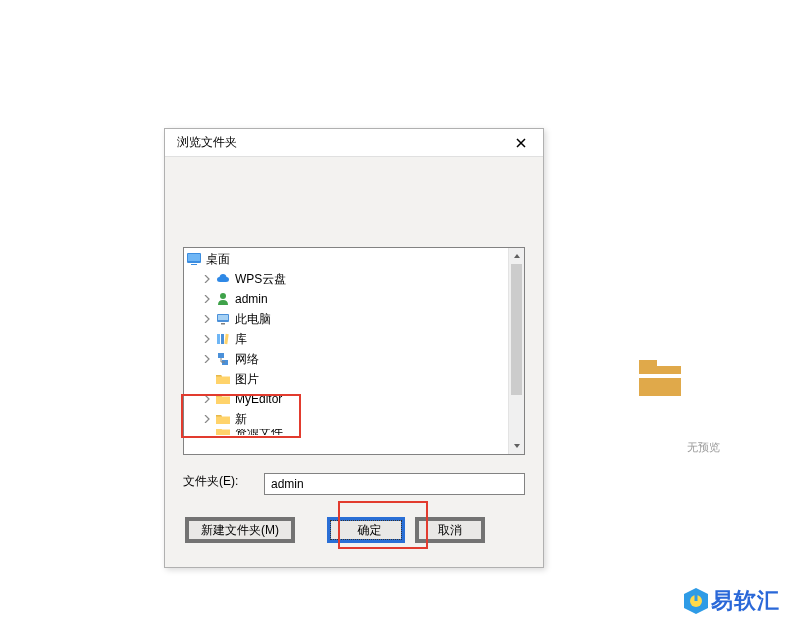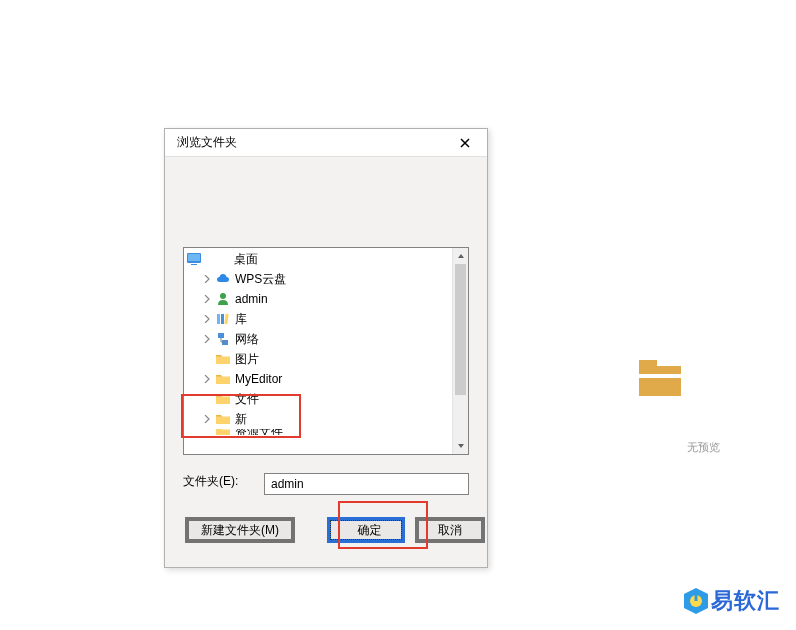--- a/index.html
+++ b/index.html
@@ -13,21 +13,21 @@
     color: #000;
     position: relative;
     overflow: hidden;
   }
 
   
   .dialog {
     position: absolute;
     left: 164px;
     top: 128px;
-    width: 324px;
+    width: 380px;
     height: 440px;
     background: #f3f2f0;
     border: 1px solid #b0b0b0;
     box-shadow: 2px 2px 6px rgba(0,0,0,0.15);
   }
   .titlebar {
     height: 28px;
     display: flex;
     align-items: center;
     justify-content: space-between;
@@ -71,21 +71,21 @@
     padding-right: 4px;
   }
   .exp {
     width: 12px; height: 12px;
     margin-right: 2px;
     display: inline-flex; align-items: center; justify-content: center;
   }
   .exp svg { width: 8px; height: 8px; }
   .ico { width: 16px; height: 16px; margin-right: 4px; display: inline-flex; align-items: center; justify-content: center; }
   .tree-item .txt { font-size: 12px; color: #000; }
-  .indent-0 { padding-left: 2px; gap: 28px; }
+  .indent-0 { padding-left: 2px; }
   .indent-1 { padding-left: 17px; }
   .indent-1 .exp { margin-left: 0; }
 
   
   .vscroll {
     position: absolute;
     right: 0; top: 0; bottom: 0;
     width: 16px;
     background: #f0f0f0;
     border-left: 1px solid #e3e3e3;
@@ -235,20 +235,35 @@
               </span>
             <span class="ico">
               <svg viewBox="0 0 16 16">
                   <circle cx="8" cy="5" r="3" fill="#3fa24a"></circle>
                   <path d="M3 14 Q3 9 8 9 Q13 9 13 14 Z" fill="#3fa24a"></path>
                 </svg>
             </span>
             <span class="txt">admin</span>
           </div>
 
+          <div class="tree-item indent-1">
+            <span class="exp">
+                <svg viewBox="0 0 8 8">
+                  <path d="M2 0 L6 4 L2 8" fill="none" stroke="#888" stroke-width="1.2"></path>
+                </svg>
+              </span>
+            <span class="ico">
+              <svg viewBox="0 0 16 16">
+                  <rect x="2" y="3" width="12" height="8" rx="1" fill="#4a90d9"></rect>
+                  <rect x="3" y="4" width="10" height="5" fill="#a6d1f4"></rect>
+                  <rect x="6" y="12" width="4" height="1.5" fill="#808080"></rect>
+                </svg>
+            </span>
+            <span class="txt">此电脑</span>
+          </div>
 
           <div class="tree-item indent-1">
             <span class="exp">
                 <svg viewBox="0 0 8 8">
                   <path d="M2 0 L6 4 L2 8" fill="none" stroke="#888" stroke-width="1.2"></path>
                 </svg>
               </span>
             <span class="ico">
               <svg viewBox="0 0 16 16">
                   <rect x="2" y="3" width="3" height="10" fill="#6fb6f5"></rect>
@@ -294,30 +309,20 @@
               </span>
             <span class="ico">
               <svg viewBox="0 0 16 16">
                   <path d="M1 4 L6 4 L7 5.5 L15 5.5 L15 13 L1 13 Z" fill="#ffd36b"></path>
                   <path d="M1 4 L6 4 L7 5.5 L1 5.5 Z" fill="#e6b84a"></path>
                 </svg>
             </span>
             <span class="txt">MyEditor</span>
           </div>
 
-          <div class="tree-item indent-1">
-            <span class="exp"></span>
-            <span class="ico">
-              <svg viewBox="0 0 16 16">
-                  <path d="M1 4 L6 4 L7 5.5 L15 5.5 L15 13 L1 13 Z" fill="#ffd36b"></path>
-                  <path d="M1 4 L6 4 L7 5.5 L1 5.5 Z" fill="#e6b84a"></path>
-                </svg>
-            </span>
-            <span class="txt">文件</span>
-          </div>
 
           <div class="tree-item indent-1">
             <span class="exp">
                 <svg viewBox="0 0 8 8">
                   <path d="M2 0 L6 4 L2 8" fill="none" stroke="#888" stroke-width="1.2"></path>
                 </svg>
               </span>
             <span class="ico">
               <svg viewBox="0 0 16 16">
                   <path d="M1 4 L6 4 L7 5.5 L15 5.5 L15 13 L1 13 Z" fill="#ffd36b"></path>

